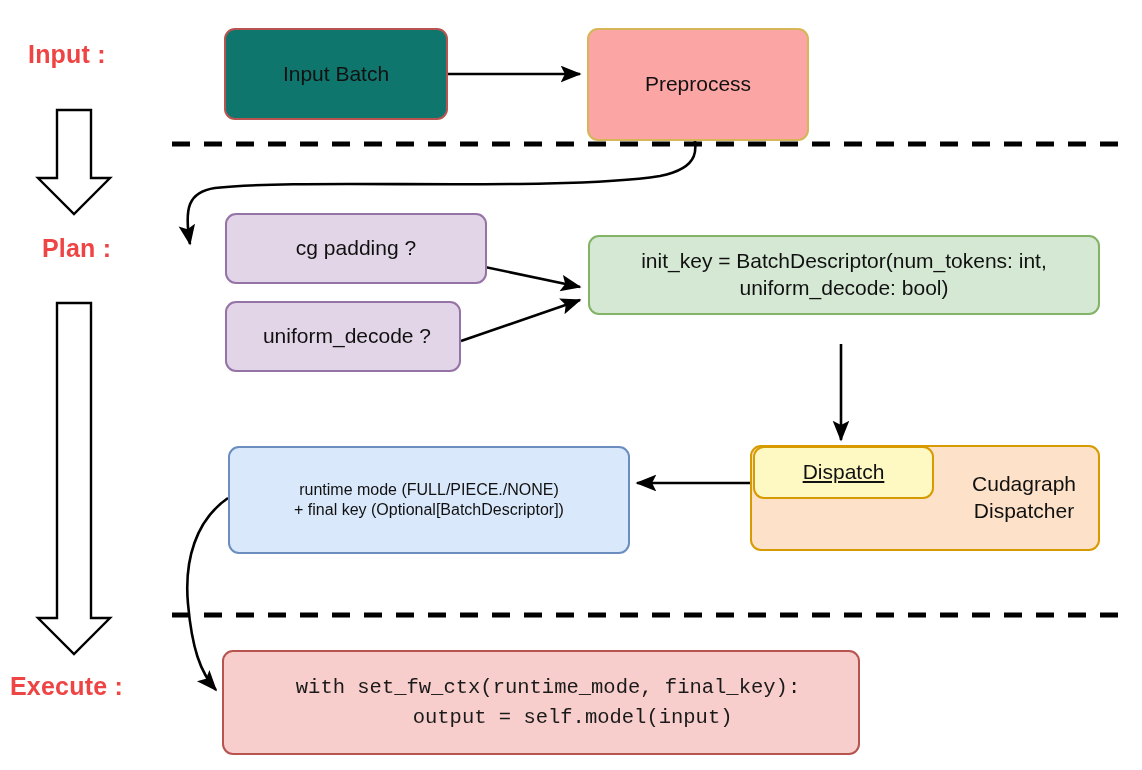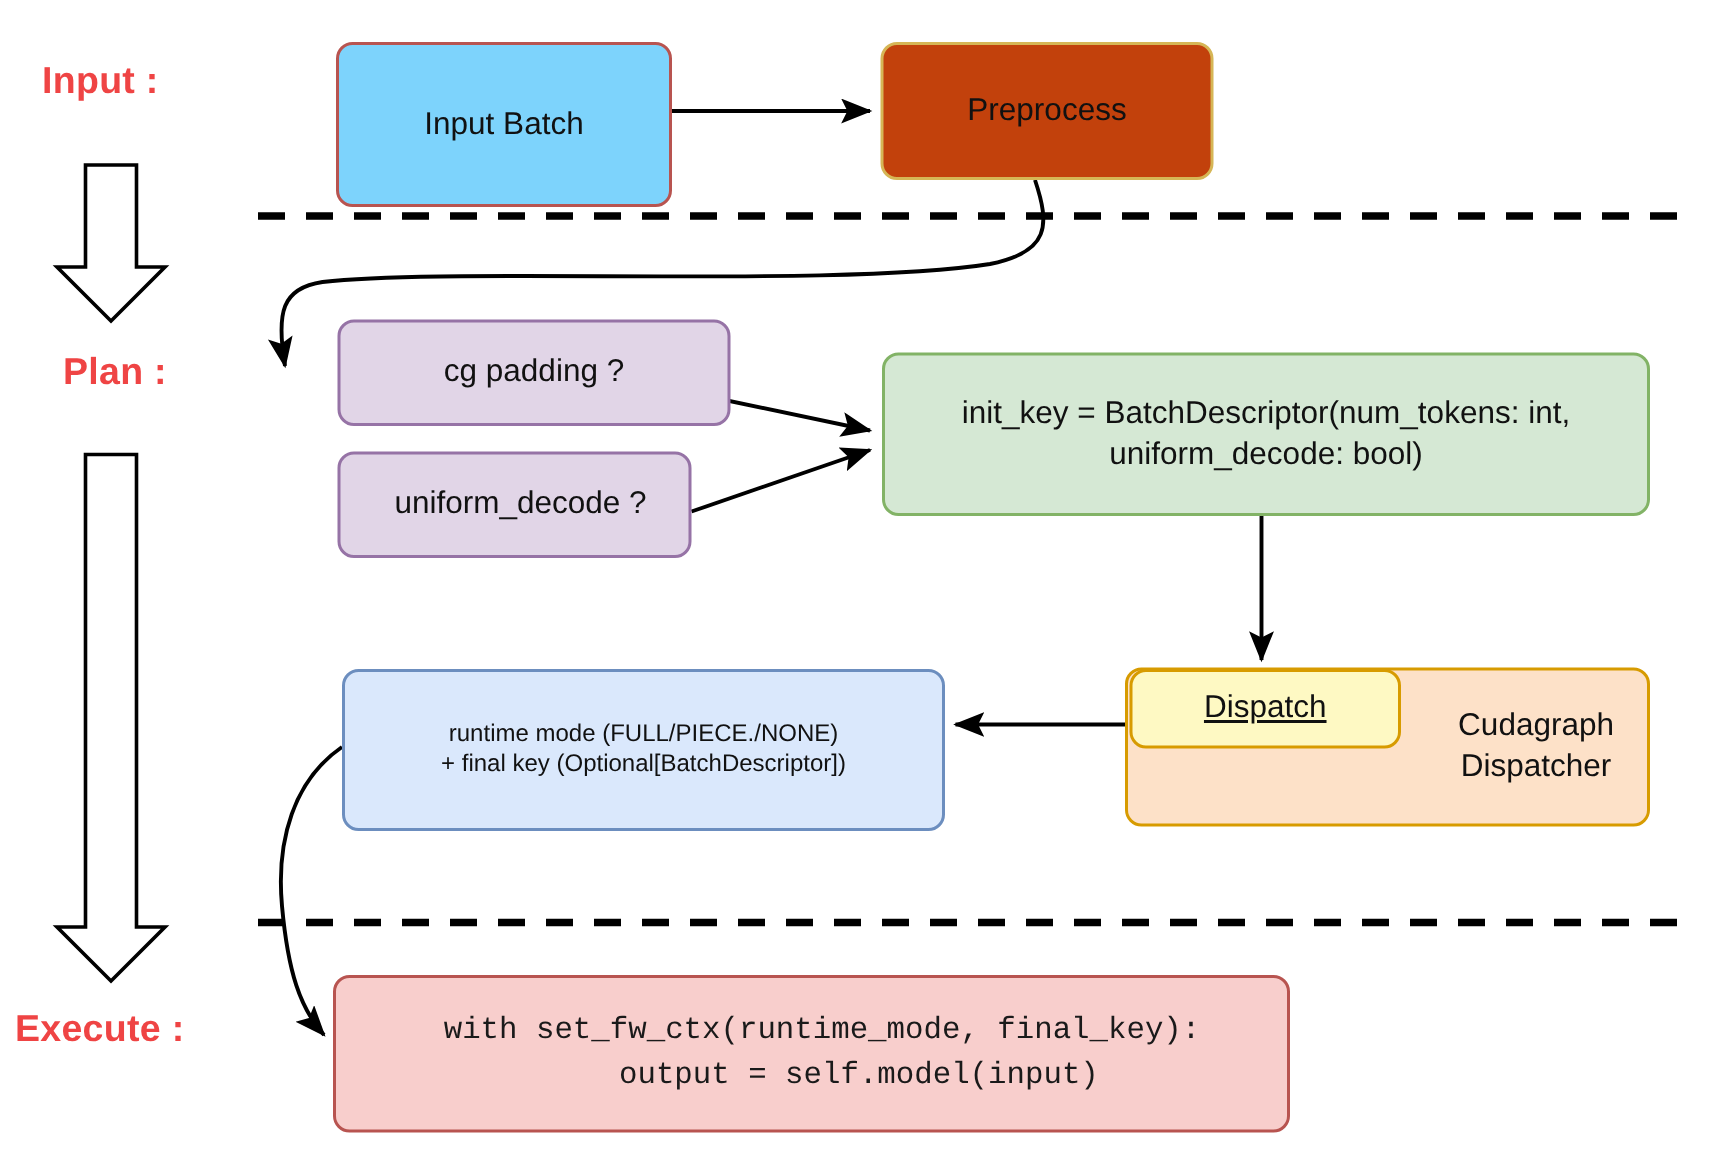--- a/index.html
+++ b/index.html
@@ -90,37 +90,37 @@
 
     <line x1="752" y1="483" x2="637" y2="483" stroke="#000000" stroke-width="2.6" marker-end="url(#arrowhead)"></line>
 
     <path d="M228,498 C 196,520 184,560 188,604 C 192,648 200,672 216,690" fill="none" stroke="#000000" stroke-width="2.6" marker-end="url(#arrowhead)"></path>
   </svg>
 
   <div class="stage-label" style="left:28px; top:40px;">Input :</div>
   <div class="stage-label" style="left:42px; top:234px;">Plan :</div>
   <div class="stage-label" style="left:10px; top:672px;">Execute :</div>
 
-  <div class="node" style="left:224px; top:28px; width:224px; height:110px; background:#7dd3fc; border-color:#B85450;">
+  <div class="node" style="left:224px; top:28px; width:224px; height:92px; background:#0f766e; border-color:#B85450;">
     <span class="node-text">Input Batch</span>
   </div>
 
-  <div class="node" style="left:587px; top:28px; width:222px; height:92px; background:#c2410c; border-color:#D6B656;text-align:center;">
+  <div class="node" style="left:587px; top:28px; width:222px; height:113px; background:#fca5a5; border-color:#D6B656;text-align:center;">
     <span class="node-text">Preprocess</span>
   </div>
 
   <div class="node" style="left:225px; top:213px; width:262px; height:71px; background:#E1D5E7; border-color:#9673A6;">
     <span class="node-text">cg padding ?</span>
   </div>
 
   <div class="node" style="left:225px; top:301px; width:236px; height:71px; background:#E1D5E7; border-color:#9673A6;padding-left:16px;">
     <span class="node-text">uniform_decode ?</span>
   </div>
 
-  <div class="node" style="left:588px; top:235px; width:512px; height:109px; background:#D5E8D4; border-color:#82B366; white-space:pre-line;">
+  <div class="node" style="left:588px; top:235px; width:512px; height:80px; background:#D5E8D4; border-color:#82B366; white-space:pre-line;">
     <span class="node-text">init_key = BatchDescriptor(num_tokens: int,
 uniform_decode: bool)</span>
   </div>
 
   <div class="node" style="left:750px; top:445px; width:350px; height:106px; background:#FDE1C8; border-color:#D79B00; white-space:pre-line; justify-content:flex-end; padding-right:22px;">
     <span class="node-text" style="width:auto;">Cudagraph
 Dispatcher</span>
   </div>
 
   <div class="node" style="left:753px; top:446px; width:181px; height:53px; background:#fef9c3; border-color:#D79B00;text-decoration:underline;">

